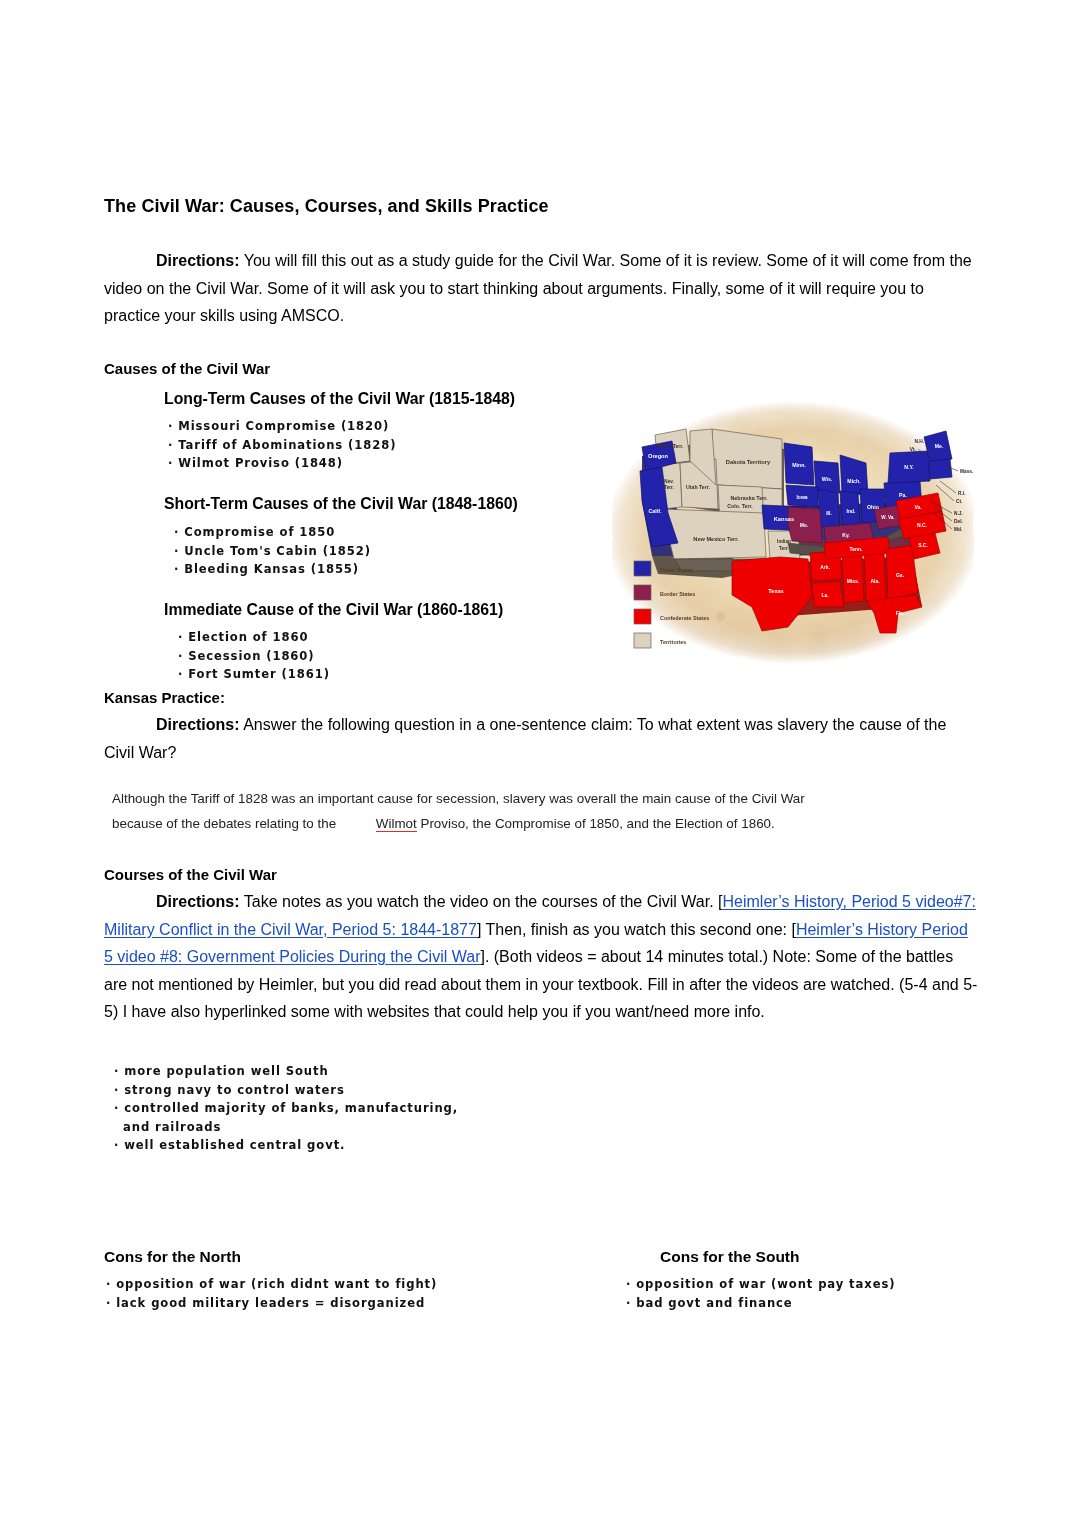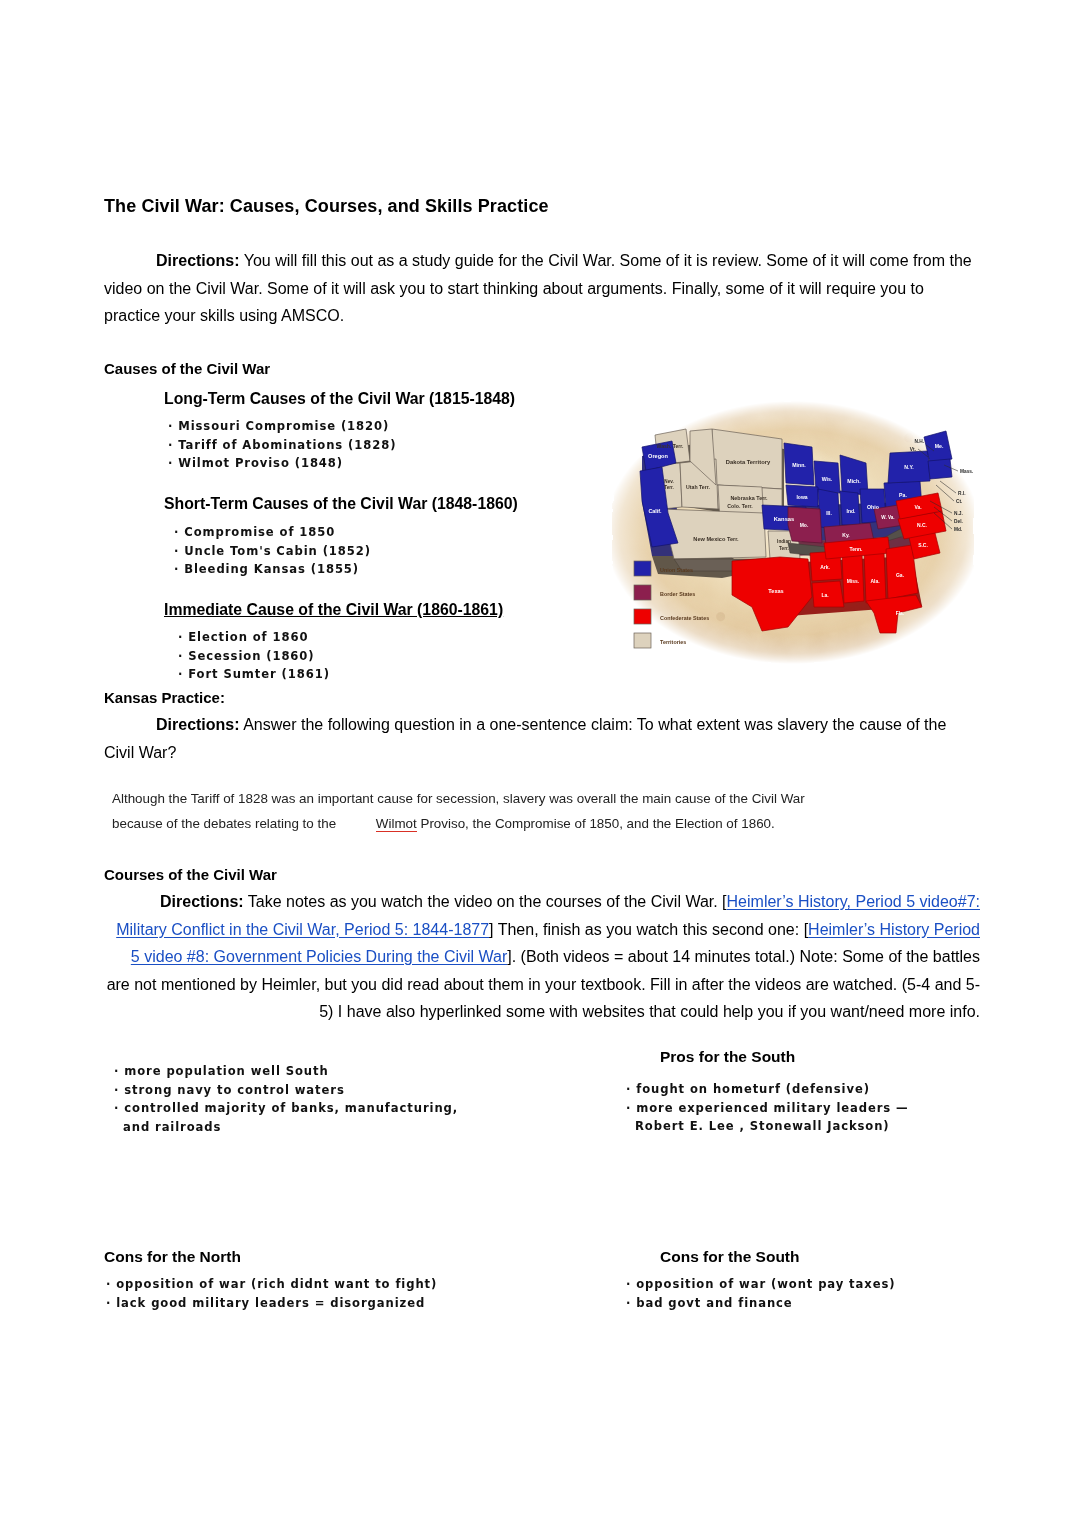--- a/index.html
+++ b/index.html
@@ -160,21 +160,21 @@
       <div class="li">Wilmot Proviso (1848)</div>
     </div>
 
     <h3 class="sub" style="margin-top:22px;">Short-Term Causes of the Civil War (1848-1860)</h3>
     <div class="hand" style="padding-left:70px;margin-top:6px;">
       <div class="li">Compromise of 1850</div>
       <div class="li">Uncle Tom's Cabin (1852)</div>
       <div class="li">Bleeding Kansas (1855)</div>
     </div>
 
-    <h3 class="sub" style="margin-top:21px;text-decoration:underline;">Immediate Cause of the Civil War (1860-1861)</h3>
+    <h3 class="sub" style="margin-top:21px;">Immediate Cause of the Civil War (1860-1861)</h3>
     <div class="hand" style="padding-left:74px;margin-top:5px;">
       <div class="li">Election of 1860</div>
       <div class="li">Secession (1860)</div>
       <div class="li">Fort Sumter (1861)</div>
     </div>
 
     <div class="map-figure">
       <div class="parchment"></div>
       <div class="parch-speckle"></div>
 
@@ -372,43 +372,36 @@
   <p class="para" style="margin-bottom:20px;">
     <span class="indent"></span><span class="b">Directions:</span><span>  Answer the following question in a one-sentence claim:  To what extent was slavery the cause of the Civil War?</span>
   </p>
 
   <p class="answer" style="width:730px;">
     <span>Although the Tariff of 1828 was an important cause for secession, slavery was overall the main cause of the Civil War because of the debates relating to the </span><span class="spellerr">Wilmot</span><span> Proviso, the Compromise of 1850, and the Election of 1860.</span>
   </p>
 
   <h2 class="section" style="margin-top:26px;">Courses of the Civil War</h2>
 
-  <p class="para" style="margin-bottom:22px;text-align:right;">
+  <p class="para" style="margin-bottom:22px;">
     <span class="indent"></span><span class="b">Directions:</span><span>  Take notes as you watch the video on the courses of the Civil War. [</span><a class="link" href="#">Heimler’s History, Period 5 video#7:  Military Conflict in the Civil War, Period 5: 1844-1877</a><span>]  Then, finish as you watch this second one:  [</span><a class="link" href="#">Heimler’s History Period 5 video #8:  Government Policies During the Civil War</a><span>]. (Both videos = about 14 minutes total.)  Note:  Some of the battles are not mentioned by Heimler, but you did read about them in your textbook.  Fill in after the videos are watched. (5-4 and 5-5)  I have also hyperlinked some with websites that could help you if you want/need more info.</span>
   </p>
 
   <div class="cols" style="height:172px;margin-top:18px;">
 
     <div class="col-l">
       <div class="hand" style="padding-left:10px;margin-top:14px;">
         <div class="li">more population well South</div>
         <div class="li">strong navy to control waters</div>
         <div class="li">controlled majority of banks, manufacturing,</div>
         <div class="cont">and railroads</div>
+        <div class="li">well established central govt.</div>
       </div>
     </div>
 
-    <div class="col-r">
-      <div class="colhead" style="padding-left:36px;">Pros for the South</div>
-      <div class="hand" style="padding-left:2px;margin-top:14px;">
-        <div class="li">fought on hometurf (defensive)</div>
-        <div class="li">more experienced military leaders —</div>
-        <div class="cont">Robert E. Lee , Stonewall Jackson)</div>
-      </div>
-    </div>
   </div>
 
   <div class="cols" style="height:80px;margin-top:28px;">
 
     <div class="col-l">
       <div class="colhead">Cons for the North</div>
       <div class="hand" style="padding-left:2px;margin-top:9px;">
         <div class="li">opposition of war (rich didnt want to fight)</div>
         <div class="li">lack good military leaders = disorganized</div>
       </div>

